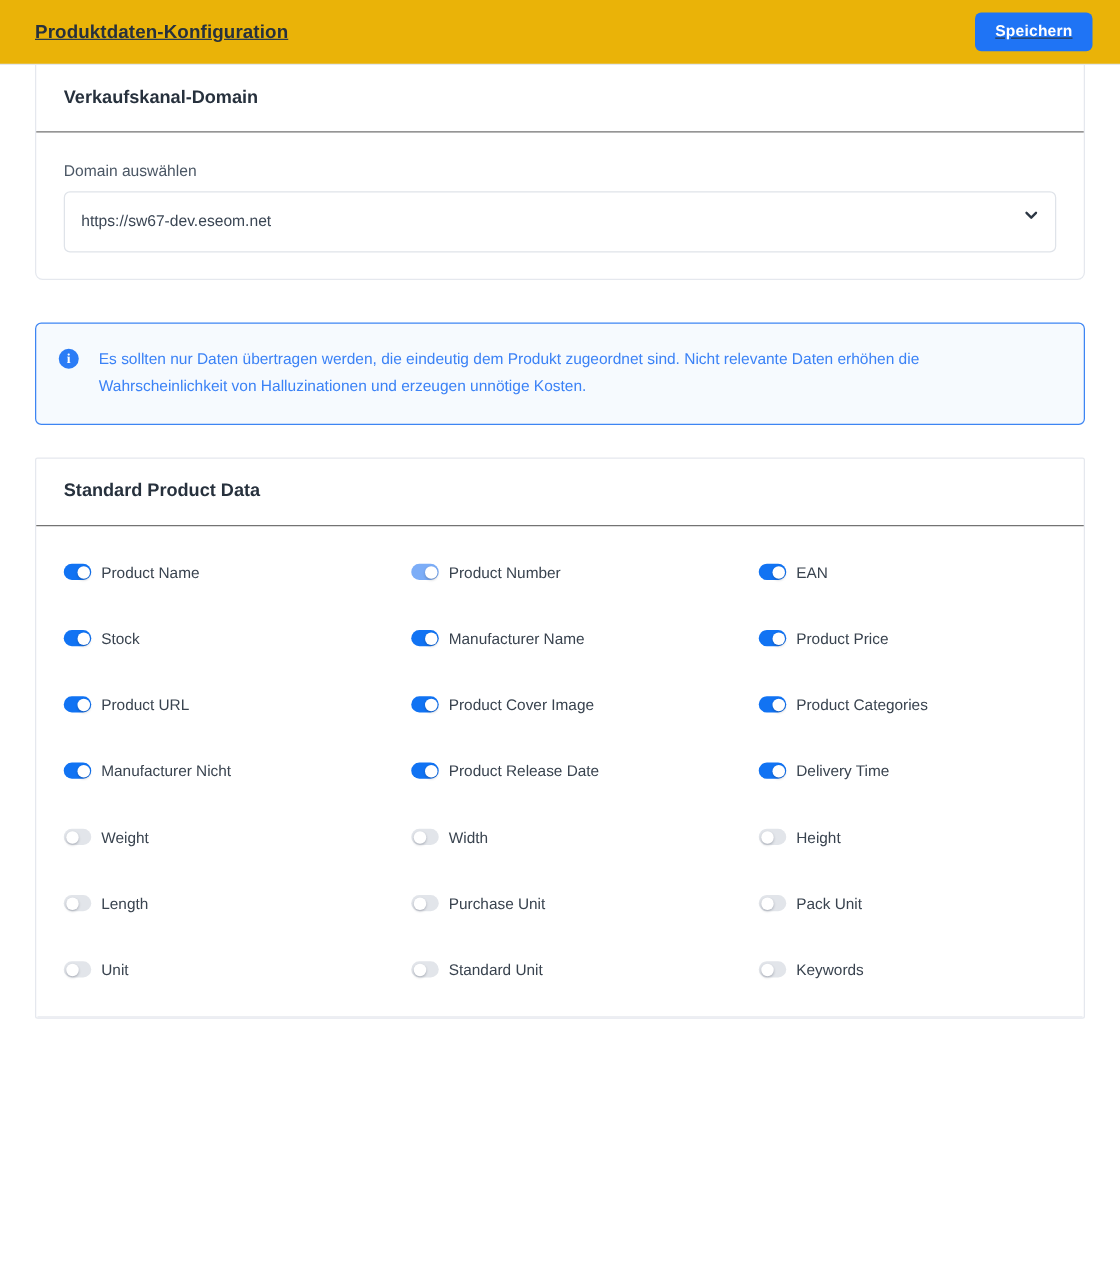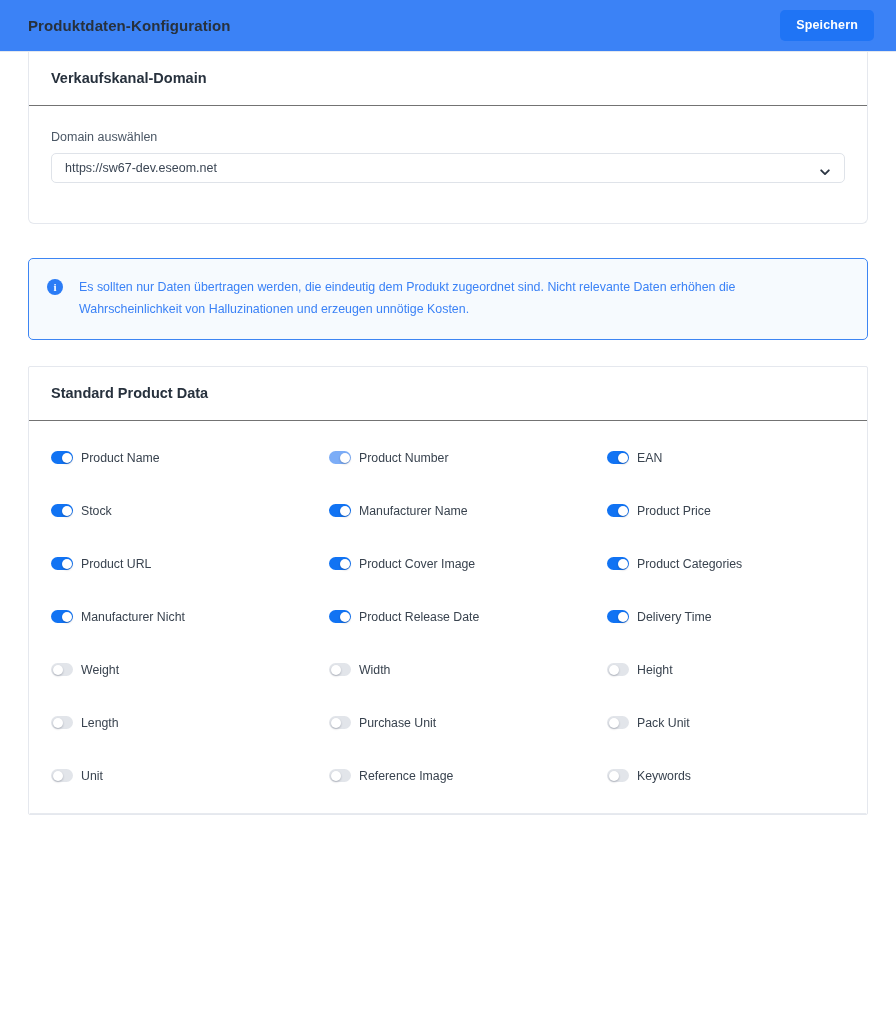--- a/index.html
+++ b/index.html
@@ -15,25 +15,26 @@
     background: #ffffff;
     font-family: "Liberation Sans", "DejaVu Sans", sans-serif;
     color: #2b3a4a;
     -webkit-font-smoothing: antialiased;
   }
 
   
   .topbar {
     position: relative;
     height: 52px;
-    background: #3b82f6;
+    background: #eab308;
     border-bottom: 1px solid #e4e8ee;
     display: flex;
     align-items: center;
     padding: 0 22px 0 28px;
+    text-decoration: underline;
   }
   .topbar-title {
     font-size: 15px;
     font-weight: bold;
     letter-spacing: .1px;
     color: #27313d;
     line-height: 1;
   }
   .topbar-spacer { flex: 1 1 auto; }
   .save-button {
@@ -87,21 +88,21 @@
     color: #4b5765;
     margin-bottom: 8px;
     line-height: 1.2;
   }
   .select-wrap {
     position: relative;
     height: 38px;
   }
   .select-box {
     width: 100%;
-    height: 30px;
+    height: 49px;
     border: 1px solid #dfe3e9;
     border-radius: 5px;
     background: #ffffff;
     display: flex;
     align-items: center;
     padding: 0 34px 0 13px;
     font-size: 12.5px;
     color: #3b4654;
     cursor: pointer;
     user-select: none;
@@ -357,21 +358,21 @@
           <div class="toggle-row">
             <div class="switch">
               <div class="knob"></div>
             </div>
             <span class="toggle-label">Unit</span>
           </div>
           <div class="toggle-row">
             <div class="switch">
               <div class="knob"></div>
             </div>
-            <span class="toggle-label">Reference Image</span>
+            <span class="toggle-label">Standard Unit</span>
           </div>
           <div class="toggle-row">
             <div class="switch">
               <div class="knob"></div>
             </div>
             <span class="toggle-label">Keywords</span>
           </div>
         </div>
     </div>
     <div class="card-divider"></div>

